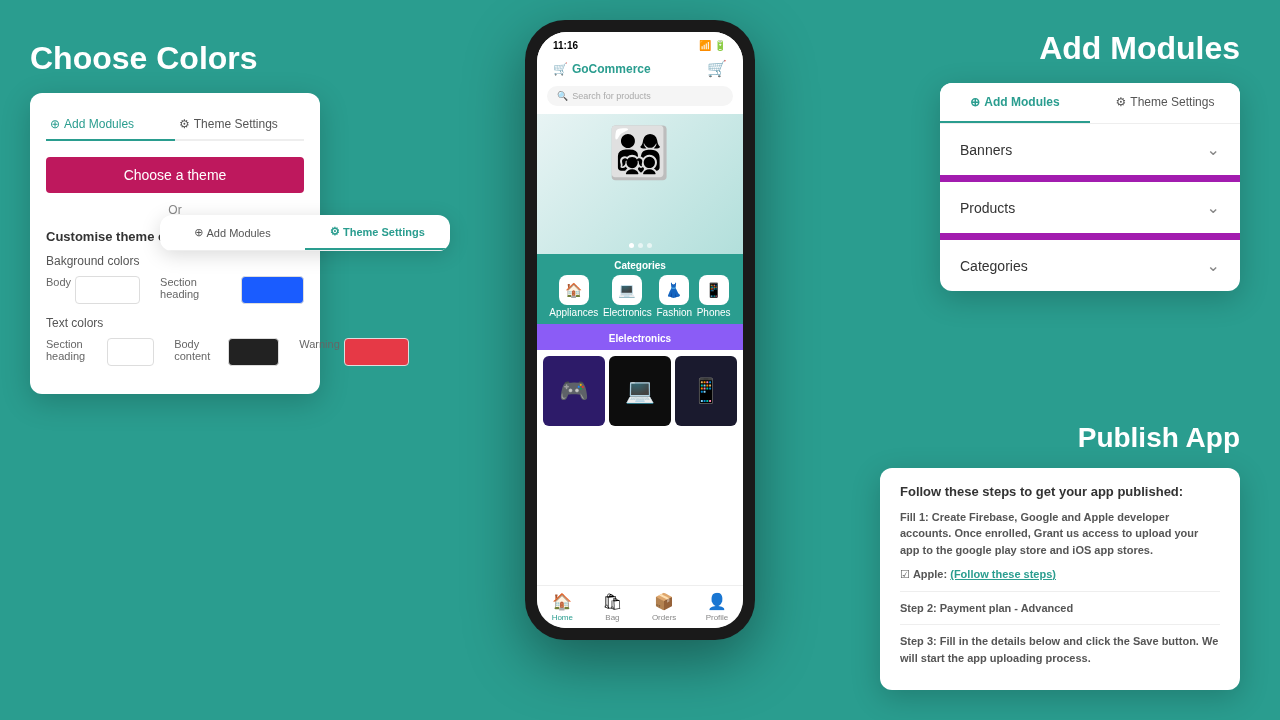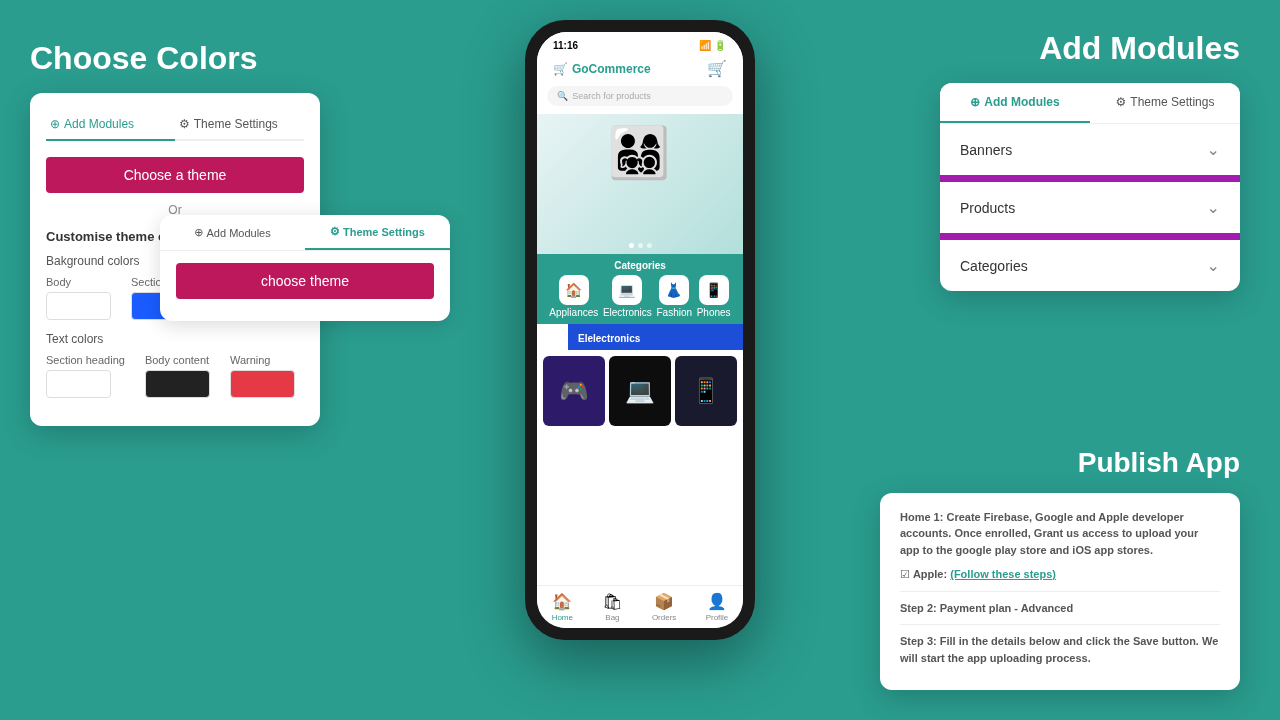--- a/index.html
+++ b/index.html
@@ -81,21 +81,21 @@
       font-weight: 500;
       margin-bottom: 8px;
     }
     .color-row {
       display: flex;
       gap: 20px;
       margin-bottom: 12px;
     }
     .color-item {
       display: flex;
-      flex-direction: column;
+      flex-direction: row;
       gap: 4px;
     }
     .color-item-label {
       font-size: 11px;
       color: #666;
     }
     .color-swatch {
       width: 65px;
       height: 28px;
       border-radius: 4px;
@@ -220,23 +220,23 @@
       display: flex;
       align-items: center;
       justify-content: center;
       font-size: 14px;
     }
     .category-name {
       font-size: 10px;
       color: white;
     }
     .electronics-section {
-      background: #1d4ed8;
+      background: #8b5cf6;
       padding: 4px 10px;
-      margin-left: 31px;
+      text-align: center;
     }
     .electronics-label {
       color: white;
       font-size: 10px;
       font-weight: 600;
     }
     .products-strip {
       display: flex;
       gap: 4px;
       padding: 6px;
@@ -475,23 +475,20 @@
   <div class="left-module-panel">
     <div class="left-module-tabs">
       <div class="left-module-tab">
         <span>⊕</span>
         <span>Add Modules</span>
       </div>
       <div class="left-module-tab active">
         <span>⚙</span>
         <span>Theme Settings</span>
       </div>
-    </div>
-    <div style="padding:12px 16px;">
-      <button class="choose-theme-btn">choose theme</button>
     </div>
   </div>
 
   <div class="phone-container">
     <div class="phone">
       <div class="phone-screen">
 
         <div class="phone-status-bar">
           <span>11:16</span>
           <span>📶 🔋</span>
@@ -597,22 +594,23 @@
       <div class="module-item">
         <span class="module-item-label">Categories</span>
         <span class="chevron">⌄</span>
       </div>
     </div>
   </div>
 
   <div class="publish-section">
     <div class="publish-title">Publish App</div>
     <div class="publish-panel">
+      <div class="publish-heading">Follow these steps to get your app published:</div>
       <div class="publish-step">
-        <span>Home 1:</span>
+        <span>Fill 1:</span>
         <span>Create Firebase, Google and Apple developer accounts. Once enrolled, Grant us access to upload your app to the google play store and iOS app stores.</span>
       </div>
       <div class="publish-step">
         ☑ <span>Apple:</span>
         <span class="publish-link">(Follow these steps)</span>
       </div>
       <hr class="publish-divider">
       <div class="publish-step">
         <span>Step 2:</span>
         <span>Payment plan - Advanced</span>

